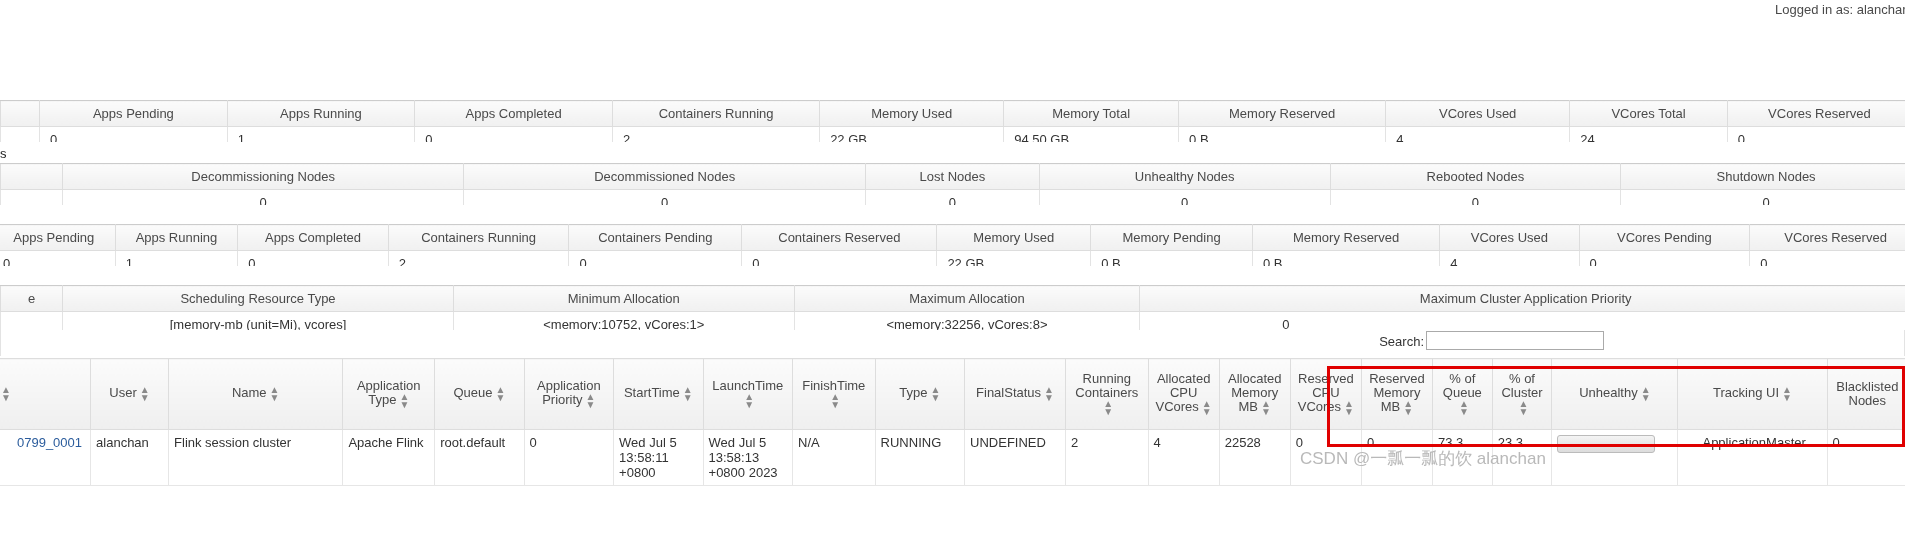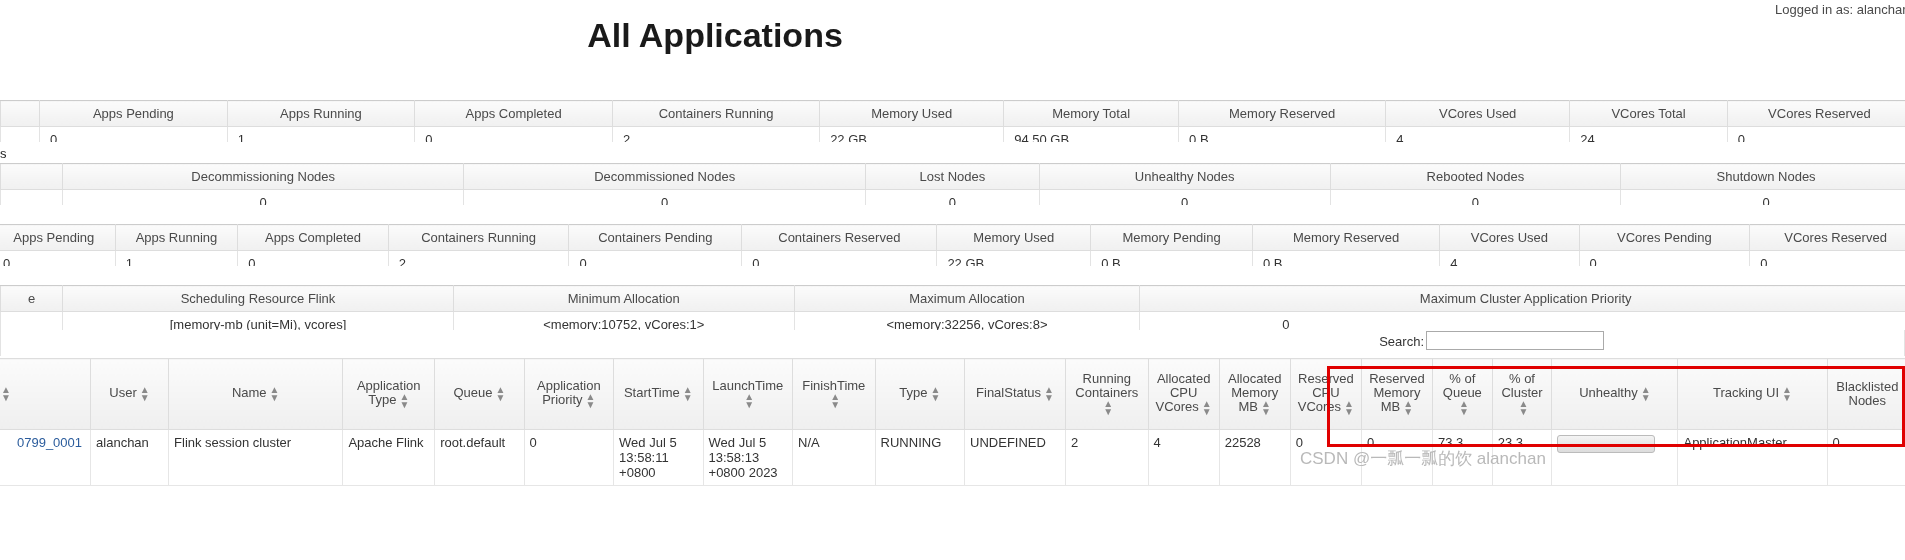--- a/index.html
+++ b/index.html
@@ -146,21 +146,21 @@
   }
   .sort-caret {
     display: inline-block;
     font-size: 10px;
     line-height: 8px;
     color: #8a8a8a;
     vertical-align: middle;
     margin-left: 3px;
   }
   .sort-caret i { display: block; font-style: normal; }
-  a.applink { color: #2b5c9c; text-decoration: none; }
+  a.applink { color: #2b5c9c; text-decoration: none; margin-left: 19px; }
   .progressbar {
     width: 96px;
     height: 16px;
     border: 1px solid #bbbbbb;
     border-radius: 3px;
     background: linear-gradient(to bottom, #f4f4f4 0%, #dcdcdc 100%);
     display: inline-block;
   }
 
   
@@ -180,21 +180,20 @@
 </style>
 </head>
 <body>
 
 <div class="page">
 
   <div class="login-bar">
     <span>Logged in as: alanchan</span>
   </div>
 
-  <div class="page-title">All Applications</div>
 
   <div class="clip" style="top:100px;height:42px;">
     <table class="metrics">
       <colgroup>
         <col style="width:34px">
           <col style="width:163px">
           <col style="width:163px">
           <col style="width:172px">
         <col style="width:180px">
           <col style="width:160px">
@@ -328,21 +327,21 @@
       <colgroup>
         <col style="width:62px">
           <col style="width:390px">
           <col style="width:340px">
           <col style="width:345px">
           <col style="width:770px">
       </colgroup>
       <tbody>
           <tr>
         <th>e</th>
-        <th>Scheduling Resource Flink</th>
+        <th>Scheduling Resource Type</th>
         <th>Minimum Allocation</th>
         <th>Maximum Allocation</th>
         <th>Maximum Cluster Application Priority</th>
       </tr>
       <tr>
         <td></td>
         <td style="text-align:center">[memory-mb (unit=Mi), vcores]</td>
         <td style="text-align:center">&lt;memory:10752, vCores:1&gt;</td>
         <td style="text-align:center">&lt;memory:32256, vCores:8&gt;</td>
         <td style="padding-left:142px">0</td>

